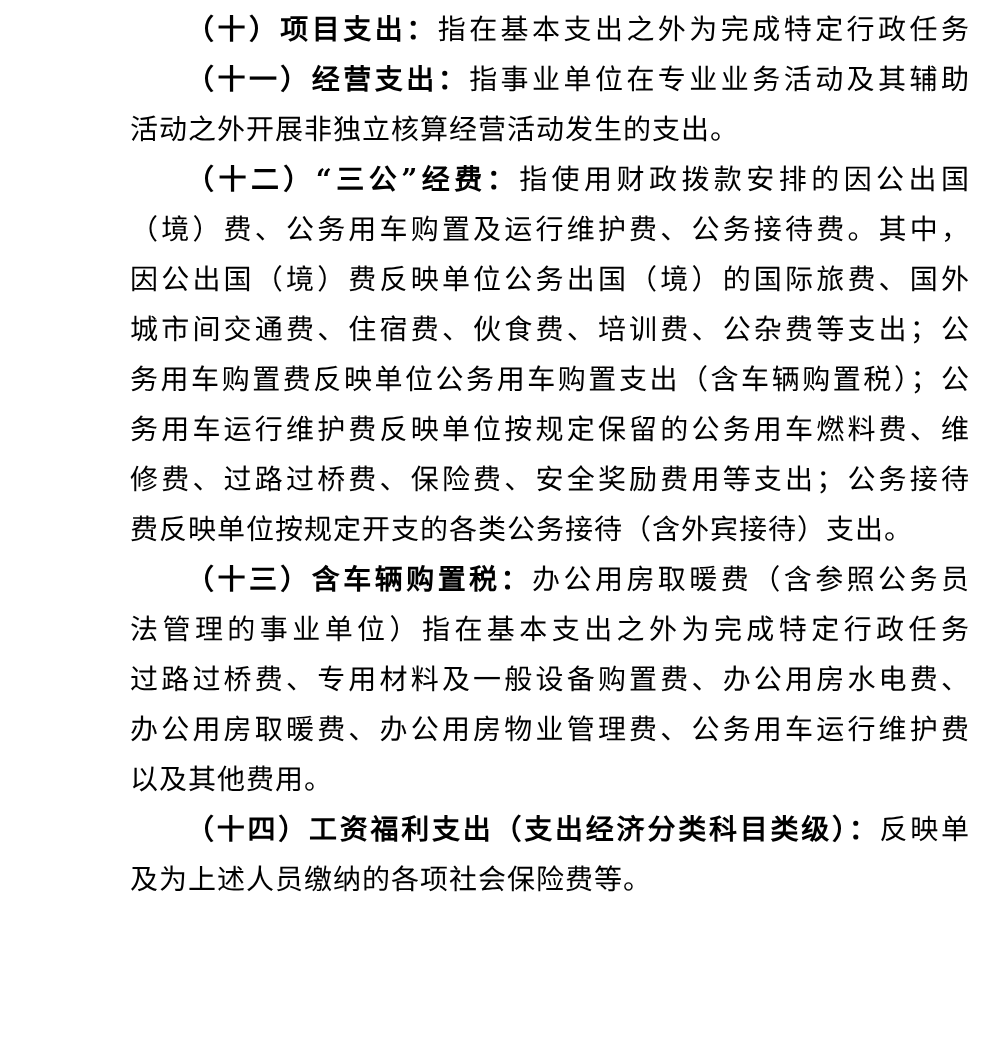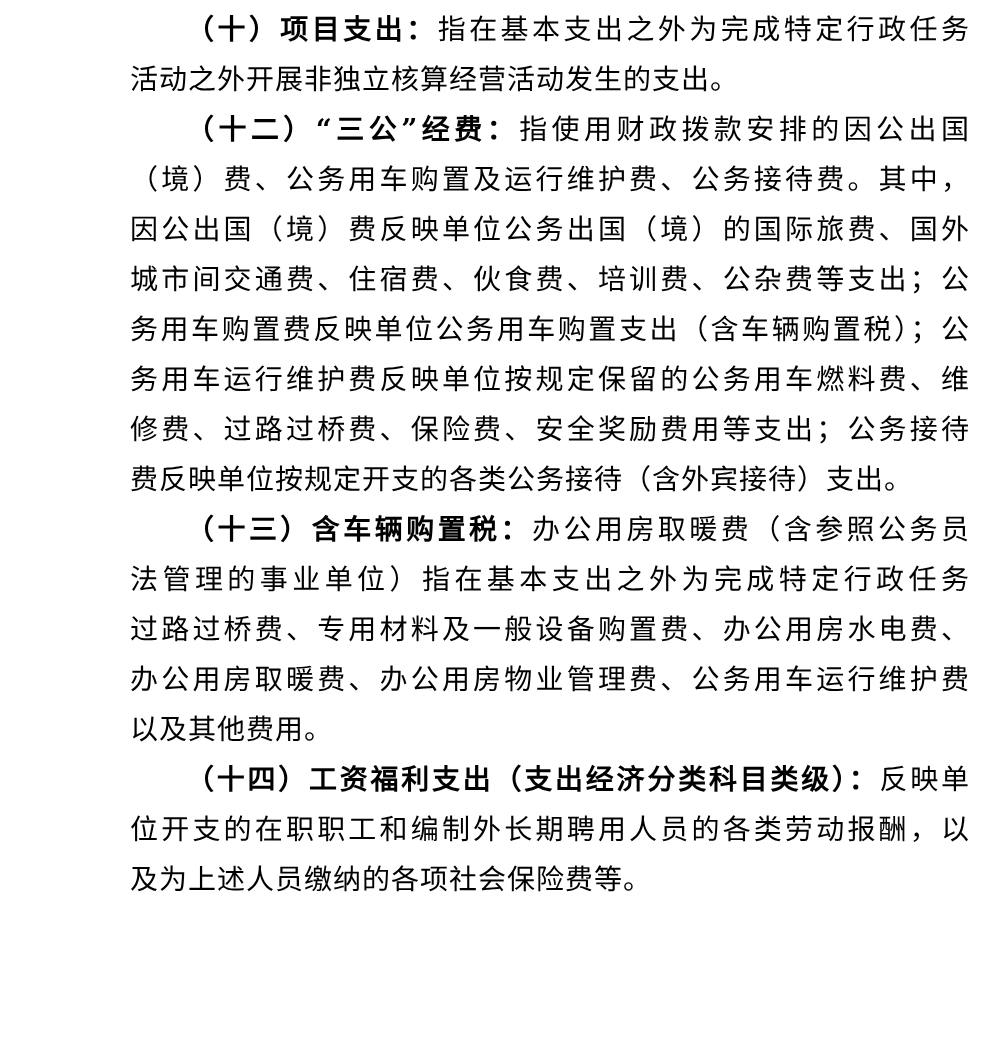--- a/index.html
+++ b/index.html
@@ -48,31 +48,31 @@
   .run.bold {
     font-weight: bold;
   }
 </style>
 </head>
 <body>
 
 <div class="page">
   <div class="doc">
       <div class="line first"><span class="run bold">（十）项目支出：</span><span class="run">指在基本支出之外为完成特定行政任务</span></div>
+      <div class="line first"><span class="run bold">（十一）经营支出：</span><span class="run">指事业单位在专业业务活动及其辅助</span></div>
       <div class="line last"><span class="run">活动之外开展非独立核算经营活动发生的支出。</span></div>
       <div class="line first"><span class="run bold">（十二）“三公”经费：</span><span class="run">指使用财政拨款安排的因公出国</span></div>
       <div class="line"><span class="run">（境）费、公务用车购置及运行维护费、公务接待费。其中，</span></div>
       <div class="line"><span class="run">因公出国（境）费反映单位公务出国（境）的国际旅费、国外</span></div>
       <div class="line"><span class="run">城市间交通费、住宿费、伙食费、培训费、公杂费等支出；公</span></div>
       <div class="line"><span class="run">务用车购置费反映单位公务用车购置支出（含车辆购置税）；公</span></div>
       <div class="line"><span class="run">务用车运行维护费反映单位按规定保留的公务用车燃料费、维</span></div>
       <div class="line"><span class="run">修费、过路过桥费、保险费、安全奖励费用等支出；公务接待</span></div>
       <div class="line last"><span class="run">费反映单位按规定开支的各类公务接待（含外宾接待）支出。</span></div>
       <div class="line first"><span class="run bold">（十三）含车辆购置税：</span><span class="run">办公用房取暖费（含参照公务员</span></div>
       <div class="line"><span class="run">法管理的事业单位）指在基本支出之外为完成特定行政任务</span></div>
       <div class="line"><span class="run">过路过桥费、专用材料及一般设备购置费、办公用房水电费、</span></div>
       <div class="line"><span class="run">办公用房取暖费、办公用房物业管理费、公务用车运行维护费</span></div>
       <div class="line last"><span class="run">以及其他费用。</span></div>
       <div class="line first"><span class="run bold">（十四）工资福利支出（支出经济分类科目类级）：</span><span class="run">反映单</span></div>
-      <div class="line"><span class="run">位开支的在职职工和编制外长期聘用人员的各类劳动报酬，以</span></div>
       <div class="line last"><span class="run">及为上述人员缴纳的各项社会保险费等。</span></div>
     </div>
 </div>
 
 </body></html>

